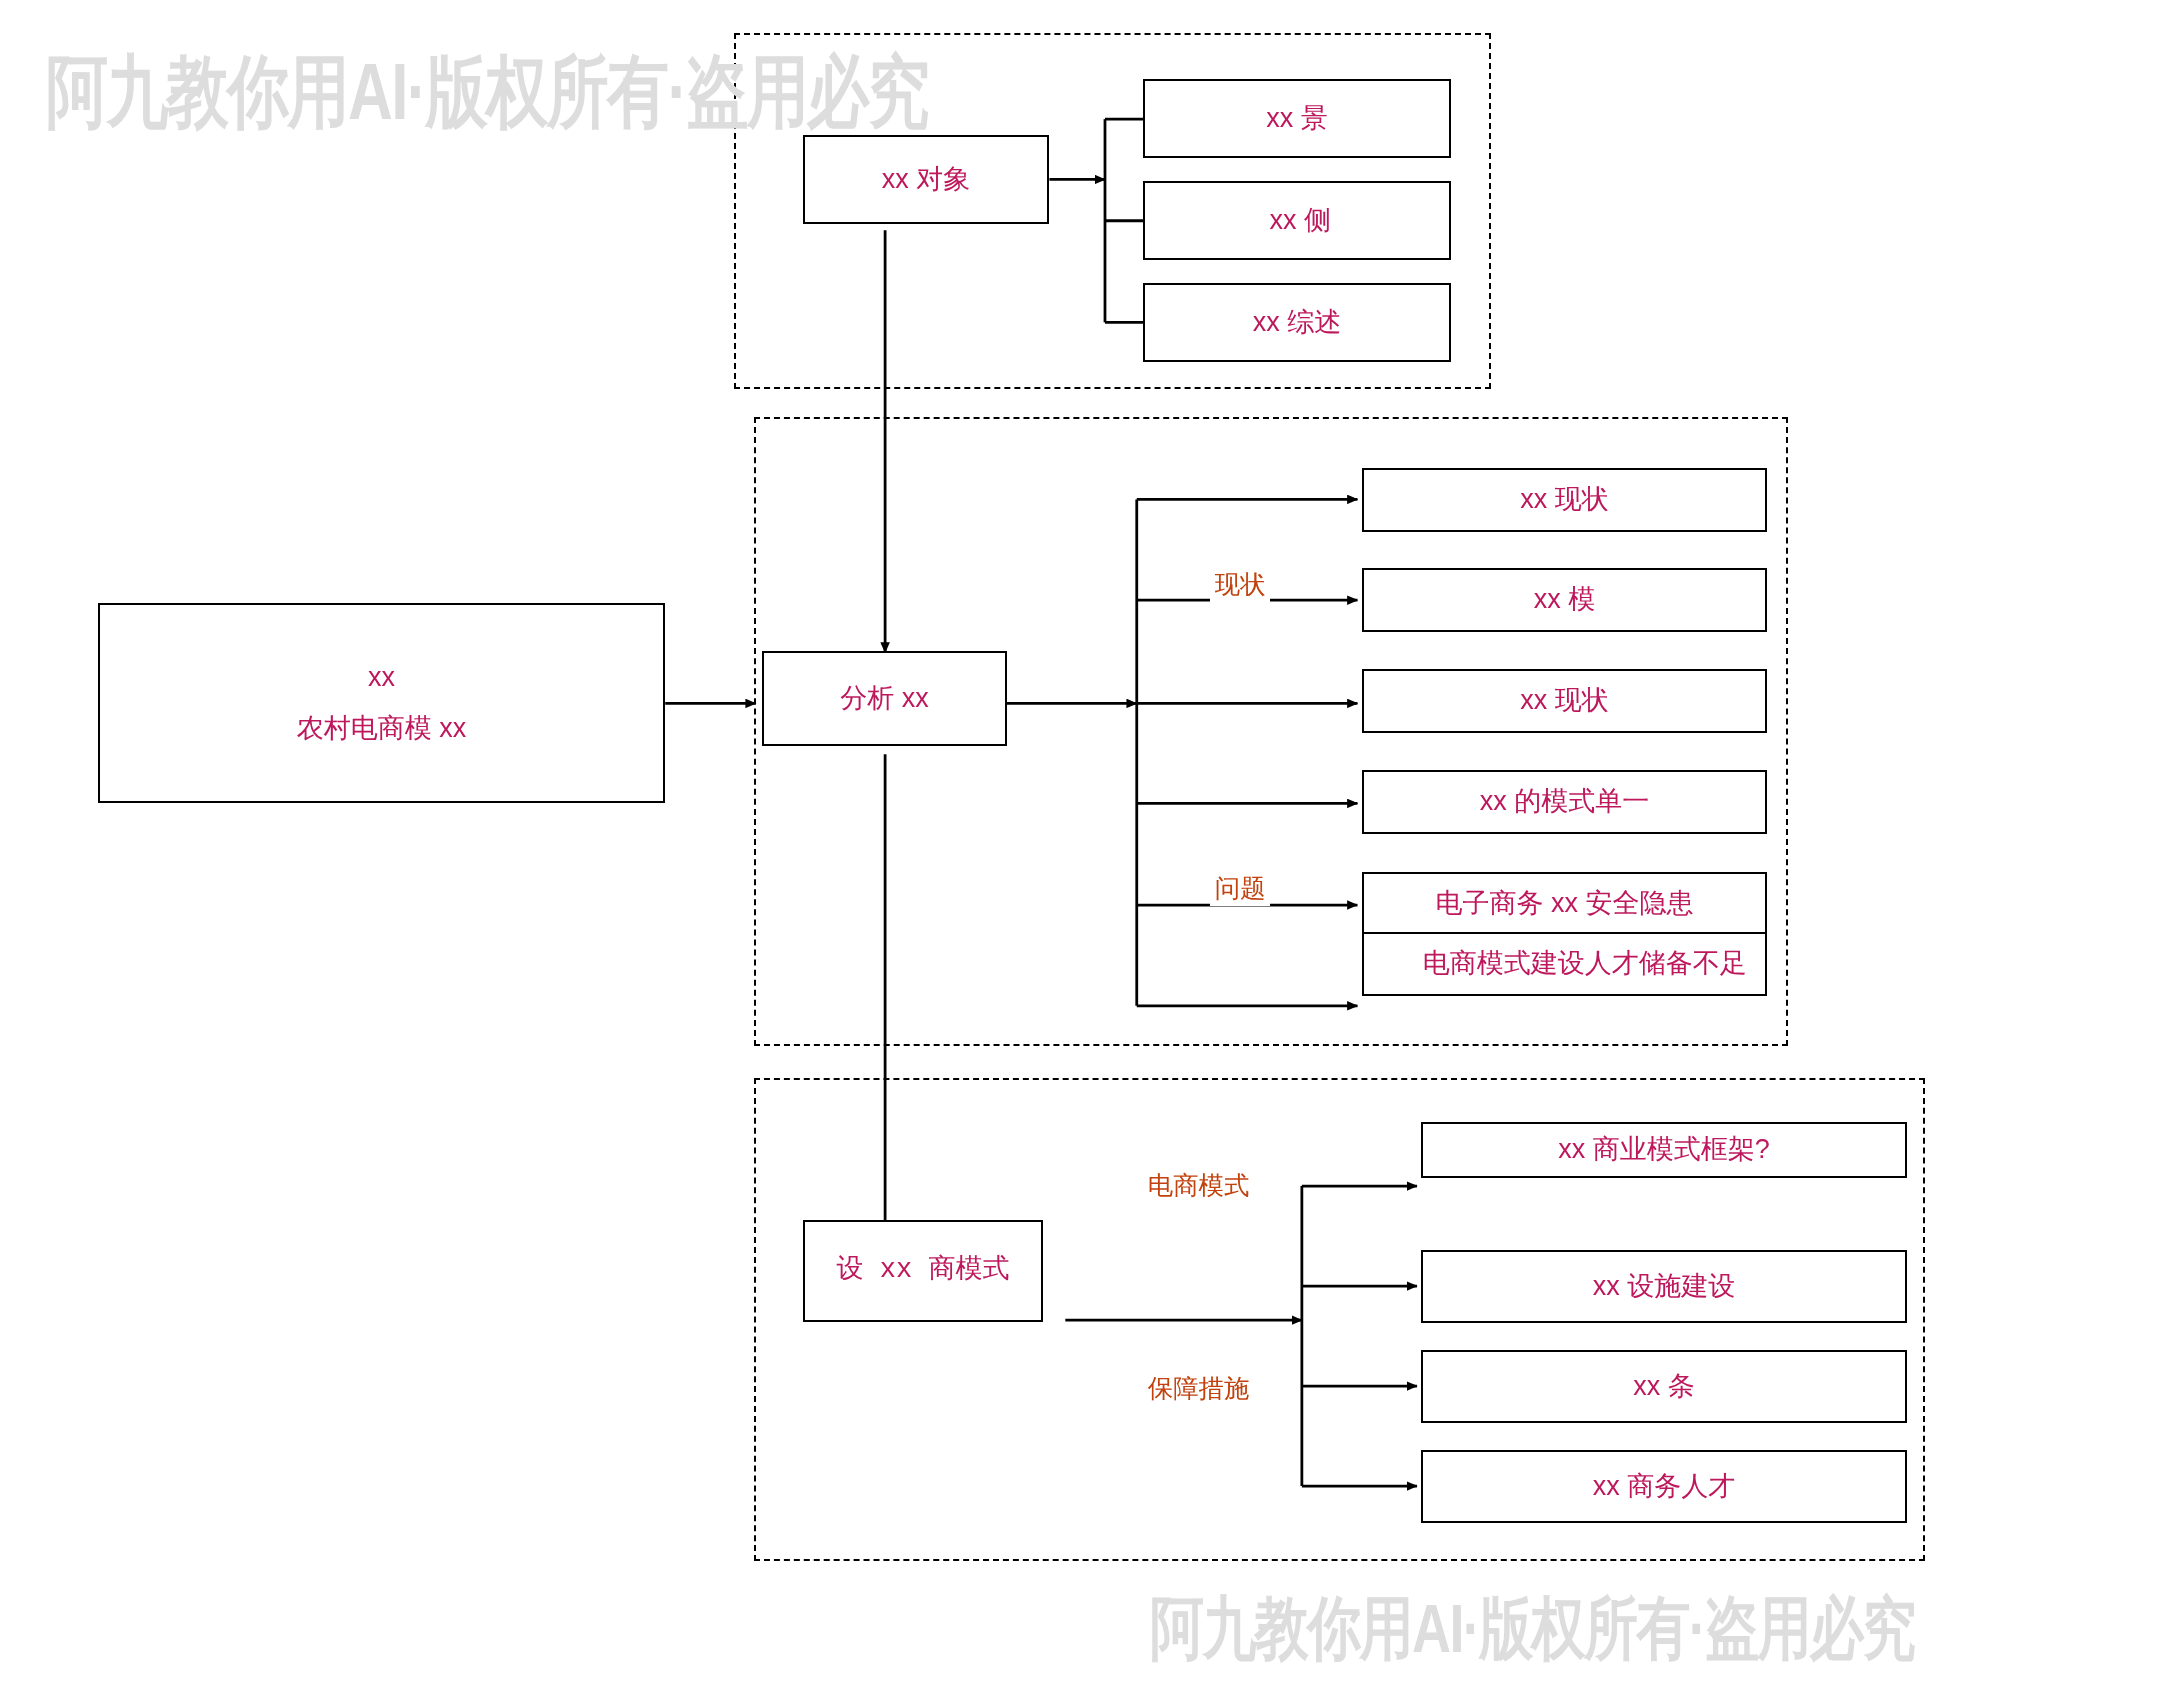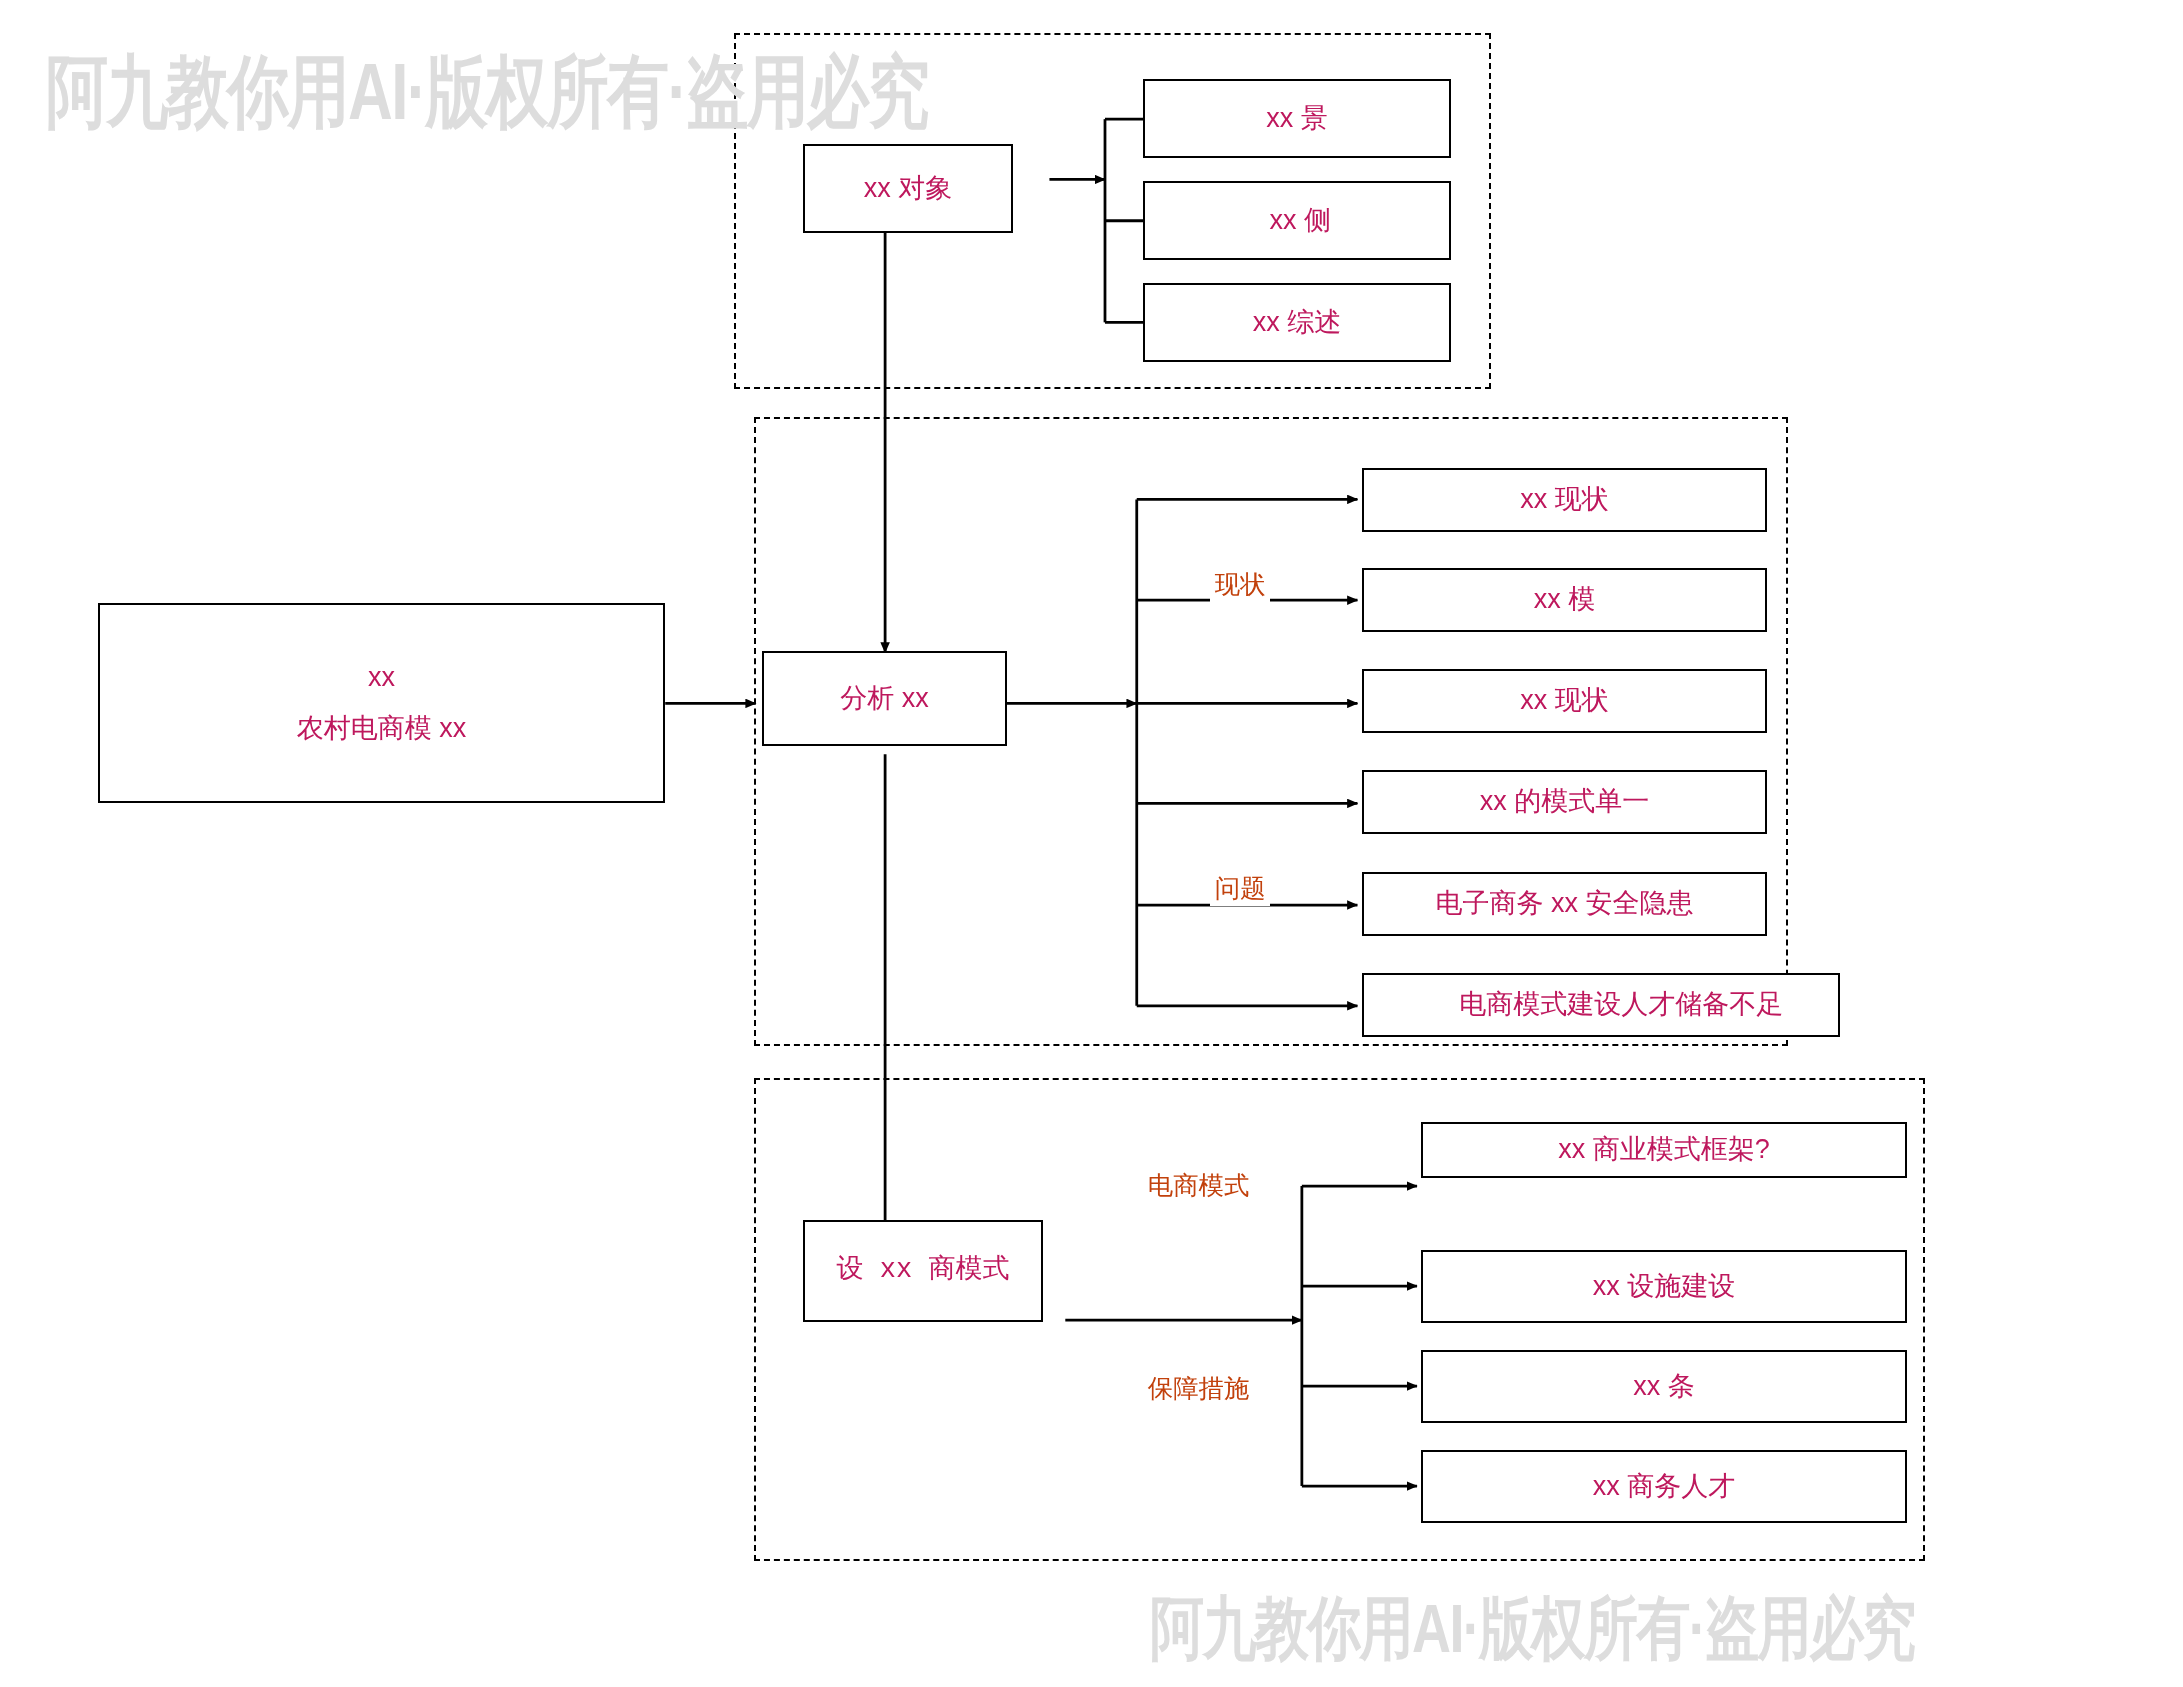--- a/index.html
+++ b/index.html
@@ -128,41 +128,41 @@
 
   <div class="dashed-group" style="left:754px; top:417px; width:1034px; height:629px;"></div>
 
   <div class="dashed-group" style="left:754px; top:1078px; width:1171px; height:483px;"></div>
 
   <div class="node-box multiline" style="left:98px; top:603px; width:567px; height:200px;">
     <span>xx</span>
     <span>农村电商模 xx</span>
   </div>
 
-  <div class="node-box" style="left:803px; top:144px; width:210px; height:89px;">xx 对象</div>
+  <div class="node-box" style="left:803px; top:135px; width:246px; height:89px;">xx 对象</div>
 
   <div class="node-box" style="left:1143px; top:79px; width:308px; height:79px;">xx 景</div>
 
   <div class="node-box" style="left:1143px; top:181px; width:308px; height:79px;padding-left:13px;">xx 侧</div>
 
   <div class="node-box" style="left:1143px; top:283px; width:308px; height:79px;">xx 综述</div>
 
   <div class="node-box" style="left:762px; top:651px; width:245px; height:95px;">分析 xx</div>
 
   <div class="node-box" style="left:1362px; top:468px; width:405px; height:64px;">xx 现状</div>
 
   <div class="node-box" style="left:1362px; top:568px; width:405px; height:64px;">xx 模</div>
 
   <div class="node-box" style="left:1362px; top:669px; width:405px; height:64px;">xx 现状</div>
 
   <div class="node-box" style="left:1362px; top:770px; width:405px; height:64px;">xx 的模式单一</div>
 
   <div class="node-box" style="left:1362px; top:872px; width:405px; height:64px;">电子商务 xx 安全隐患</div>
 
-  <div class="node-box" style="left:1362px; top:973px; width:478px; height:64px;padding-left:47px;">电商模式建设人才储备不足</div>
+  <div class="node-box" style="left:1362px; top:932px; width:405px; height:64px;padding-left:47px;">电商模式建设人才储备不足</div>
 
   <div class="node-box" style="left:803px; top:1220px; width:240px; height:102px;font-family:Liberation Mono, monospace;">设 xx 商模式</div>
 
   <div class="node-box" style="left:1421px; top:1122px; width:486px; height:56px;">xx 商业模式框架?</div>
 
   <div class="node-box" style="left:1421px; top:1250px; width:486px; height:73px;">xx 设施建设</div>
 
   <div class="node-box" style="left:1421px; top:1350px; width:486px; height:73px;">xx 条</div>
 
   <div class="node-box" style="left:1421px; top:1450px; width:486px; height:73px;">xx 商务人才</div>

